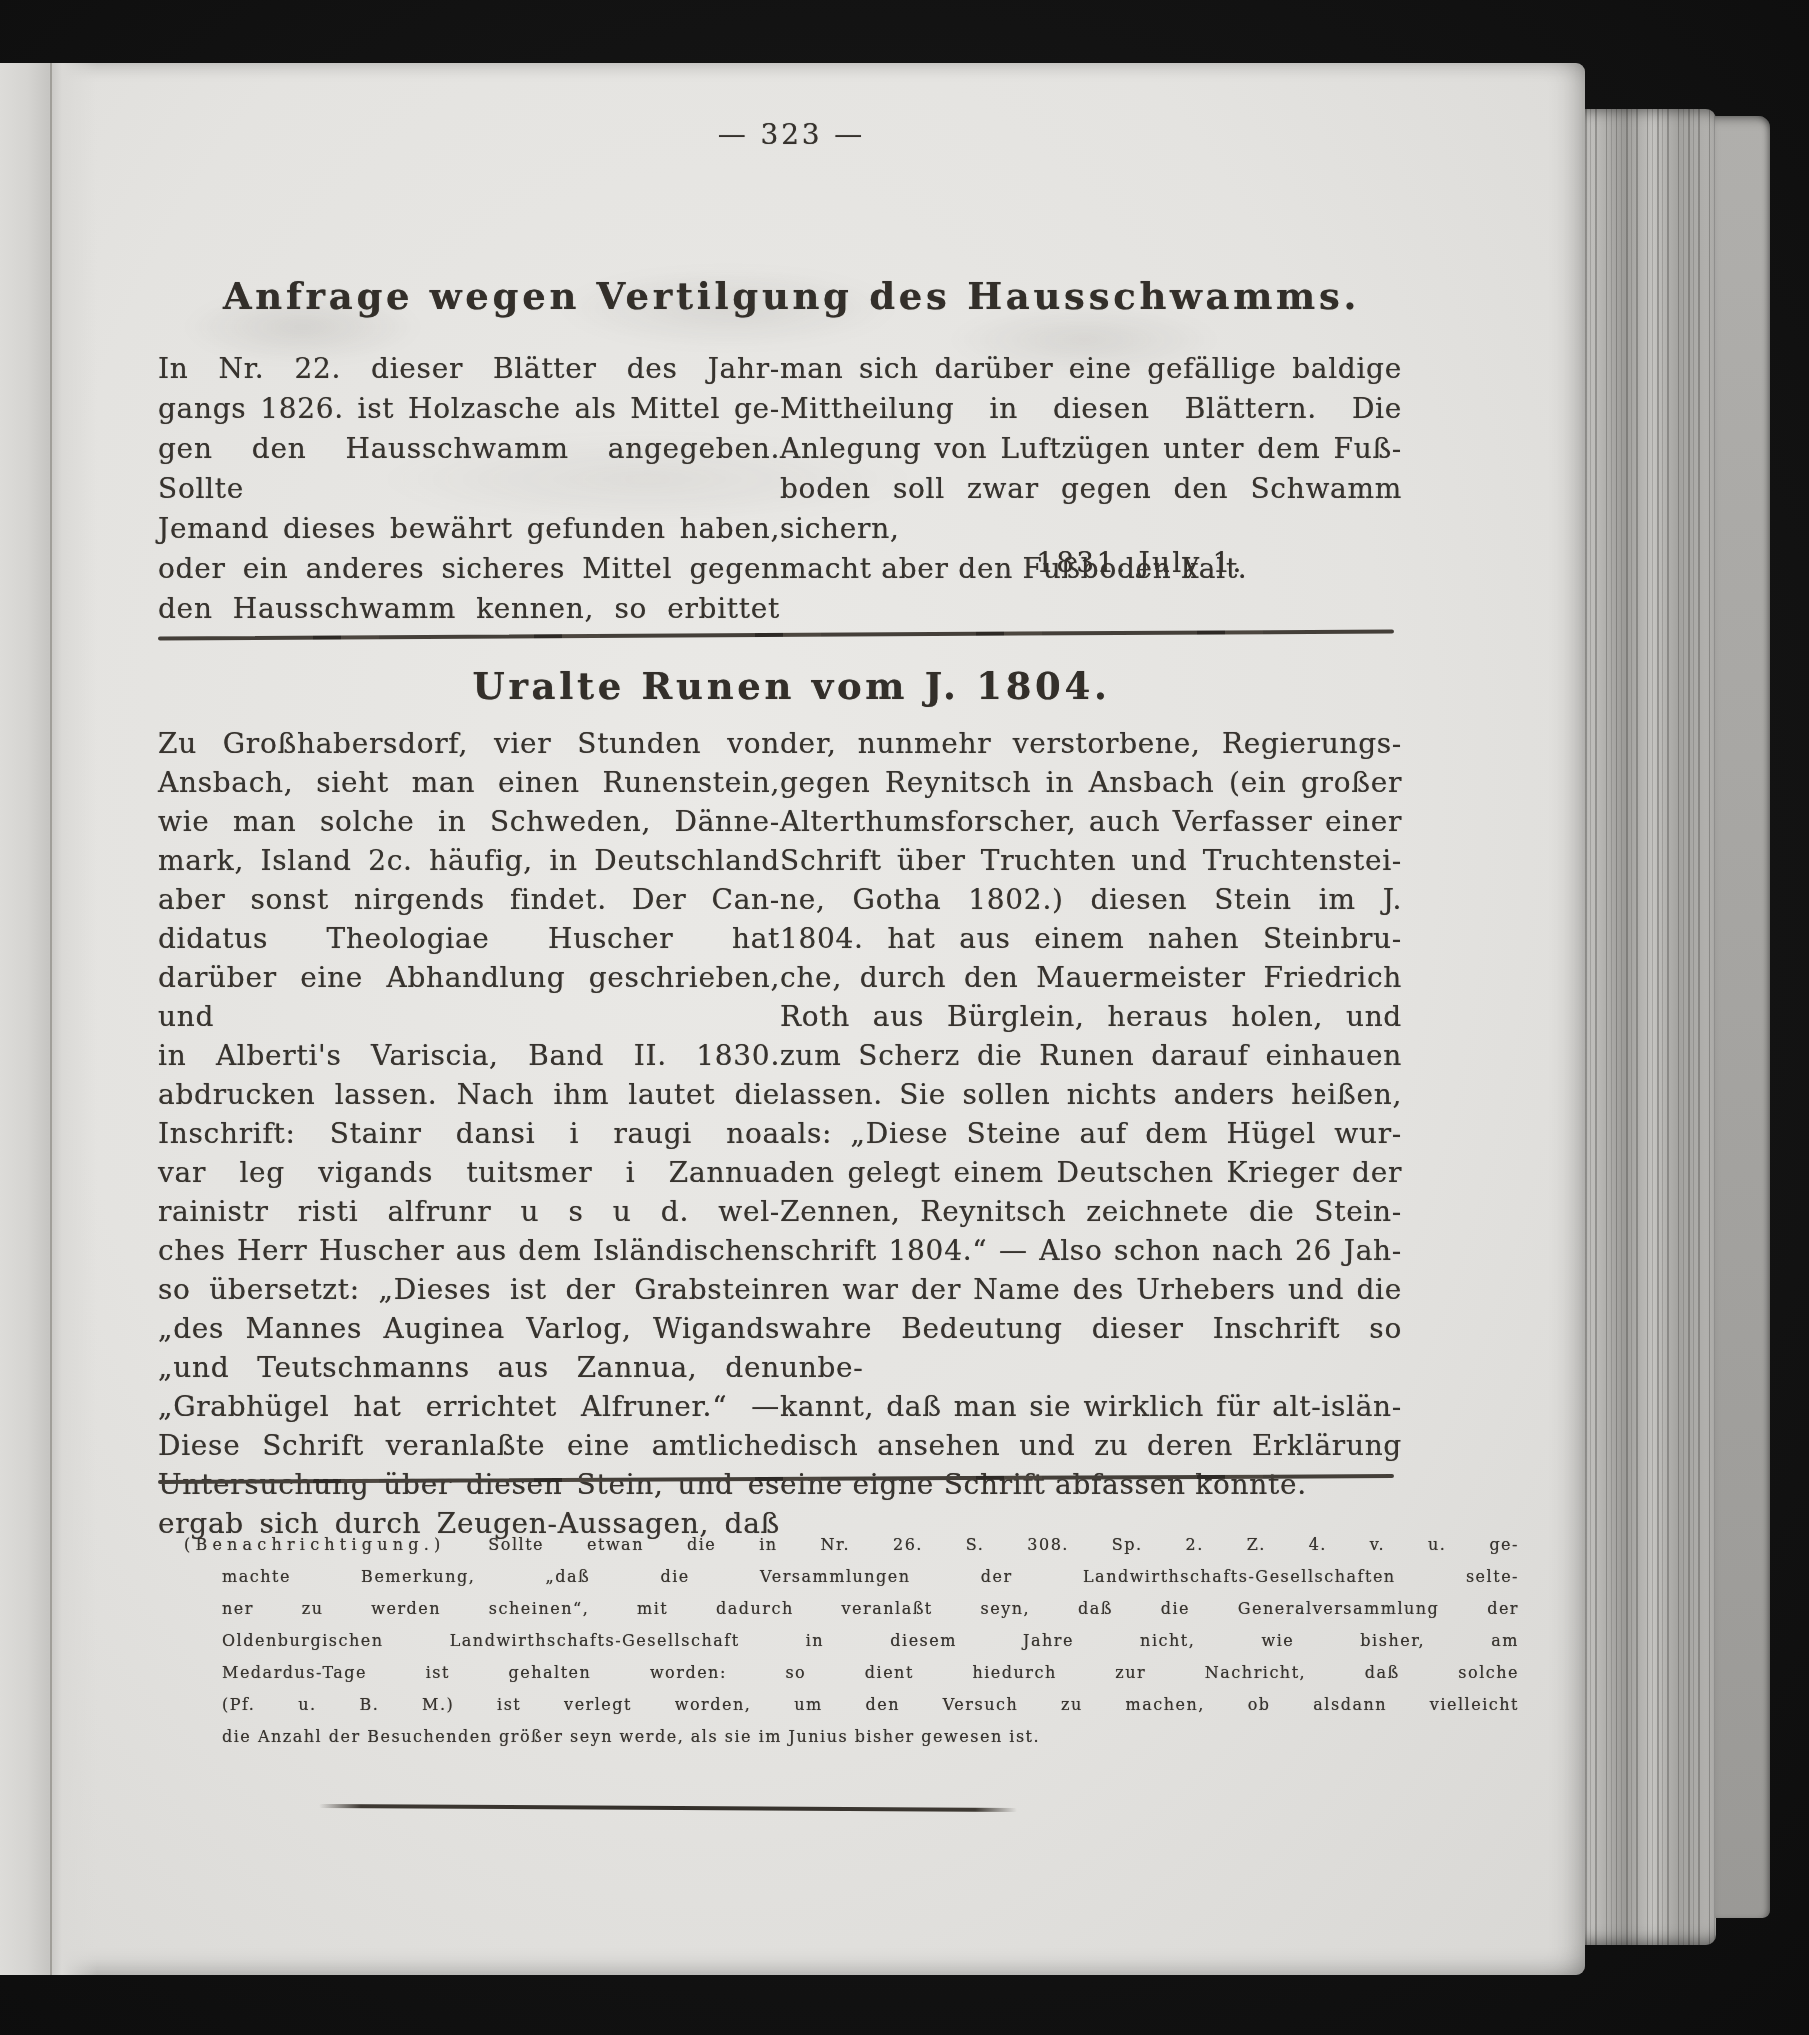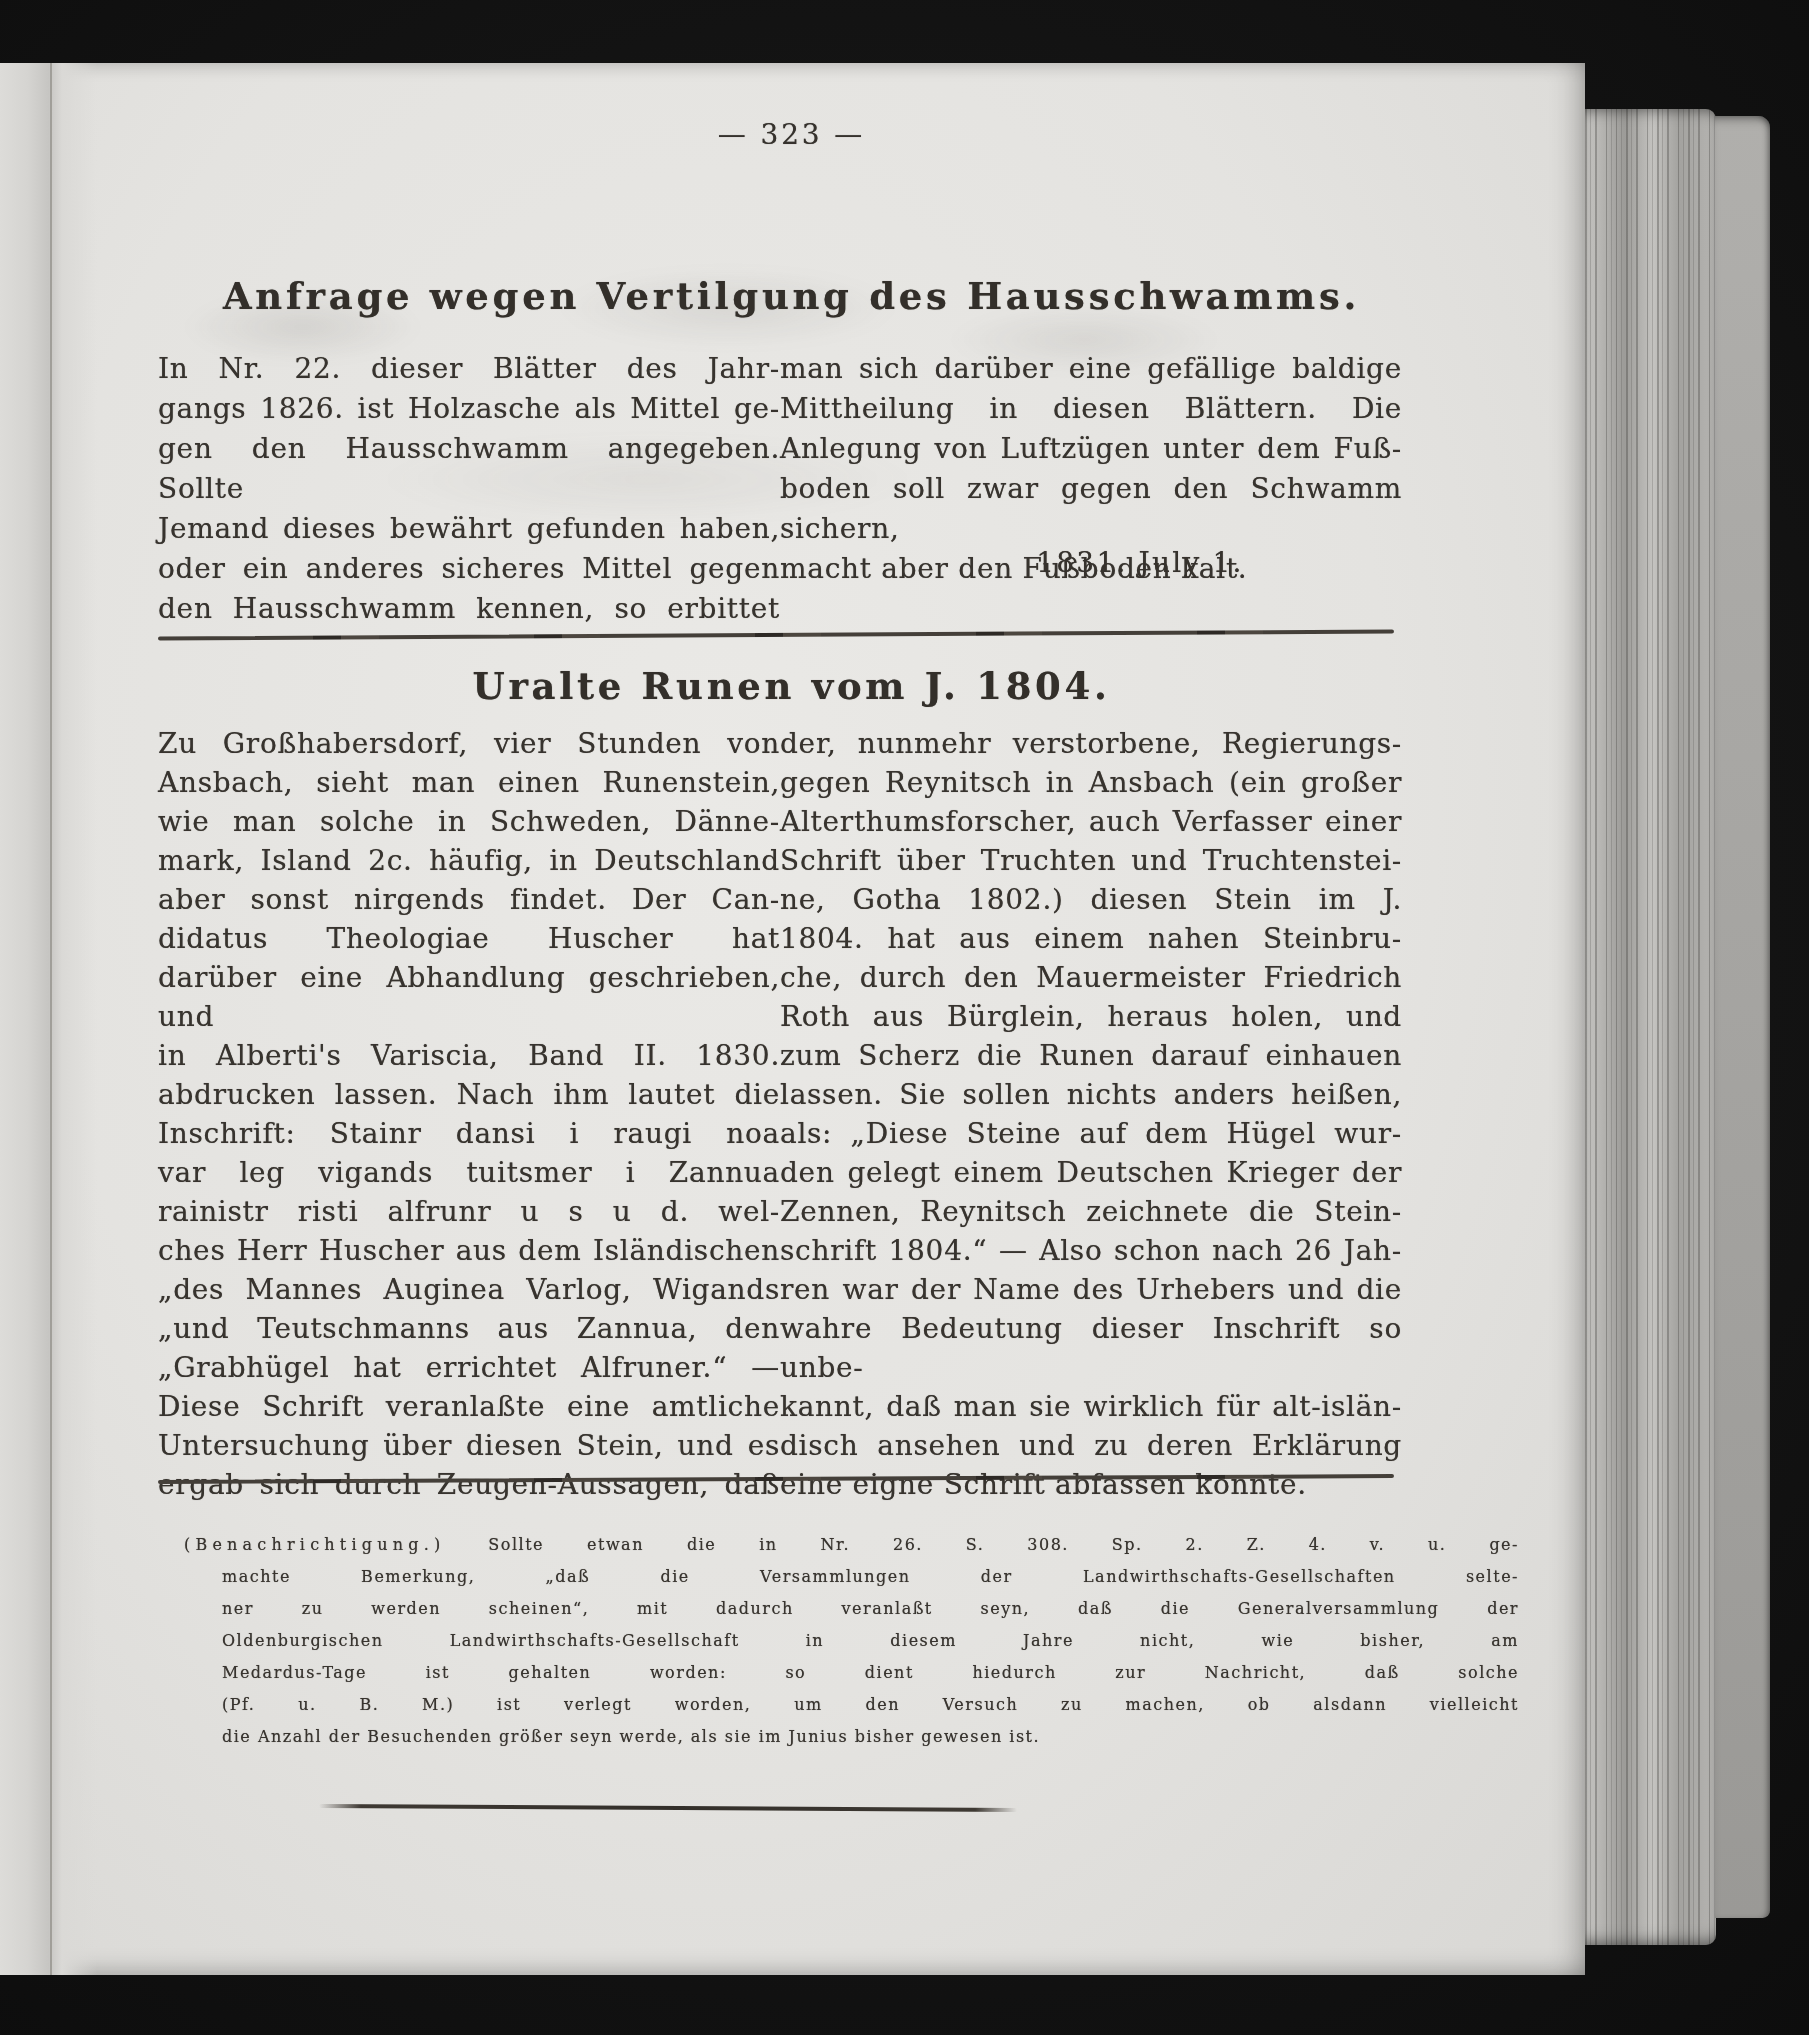--- a/index.html
+++ b/index.html
@@ -9,20 +9,21 @@
     font-family:"DejaVu Serif", serif;
   }
   
   .paper {
     position:absolute; left:0; top:63px; width:1585px; height:1912px;
     background: radial-gradient(ellipse at 45% 38%, #eae9e6 0%, #e4e3e0 55%, #d8d7d4 100%);
     box-shadow: inset -20.6px 0 29.5px -16px rgba(0,0,0,.30),
                 inset 0 -17.7px 25px -14.7px rgba(0,0,0,.22),
                 inset 0 13.3px 19px -13.3px rgba(0,0,0,.18);
     color:#36322d;
+    border-radius:9px;
   }
   .gutter {
     position:absolute; left:0; top:0; width:97px; height:100%;
     background: linear-gradient(90deg,#dddcd9 0,#d5d4d1 28px,#c6c5c2 49px,#dad9d6 62px,rgba(228,227,224,0) 97px);
   }
   .crease {
     position:absolute; left:50px; top:0; width:1.5px; height:100%;
     background:#97958f; filter:blur(0.5px); opacity:.8;
   }
   .ghost {
@@ -132,20 +133,21 @@
         <div class="tl">mark, Island 2c. häufig, in Deutschland</div>
         <div class="tl">aber sonst nirgends findet. Der Can-</div>
         <div class="tl">didatus Theologiae Huscher hat</div>
         <div class="tl">darüber eine Abhandlung geschrieben, und</div>
         <div class="tl">in Alberti's Variscia, Band II. 1830.</div>
         <div class="tl">abdrucken lassen. Nach ihm lautet die</div>
         <div class="tl">Inschrift: Stainr dansi i raugi noa</div>
         <div class="tl">var leg vigands tuitsmer i Zannua</div>
         <div class="tl">rainistr risti alfrunr u s u d. wel-</div>
         <div class="tl">ches Herr Huscher aus dem Isländischen</div>
+        <div class="tl">so übersetzt: „Dieses ist der Grabstein</div>
         <div class="tl">„des Mannes Auginea Varlog, Wigands</div>
         <div class="tl">„und Teutschmanns aus Zannua, den</div>
         <div class="tl">„Grabhügel hat errichtet Alfruner.“ —</div>
         <div class="tl">Diese Schrift veranlaßte eine amtliche</div>
         <div class="tl">Untersuchung über diesen Stein, und es</div>
         <div class="tl">ergab sich durch Zeugen-Aussagen, daß</div>
       </div>
     <div class="col right a2 last-left">
         <div class="tl">der, nunmehr verstorbene, Regierungs-</div>
         <div class="tl">gegen Reynitsch in Ansbach (ein großer</div>

